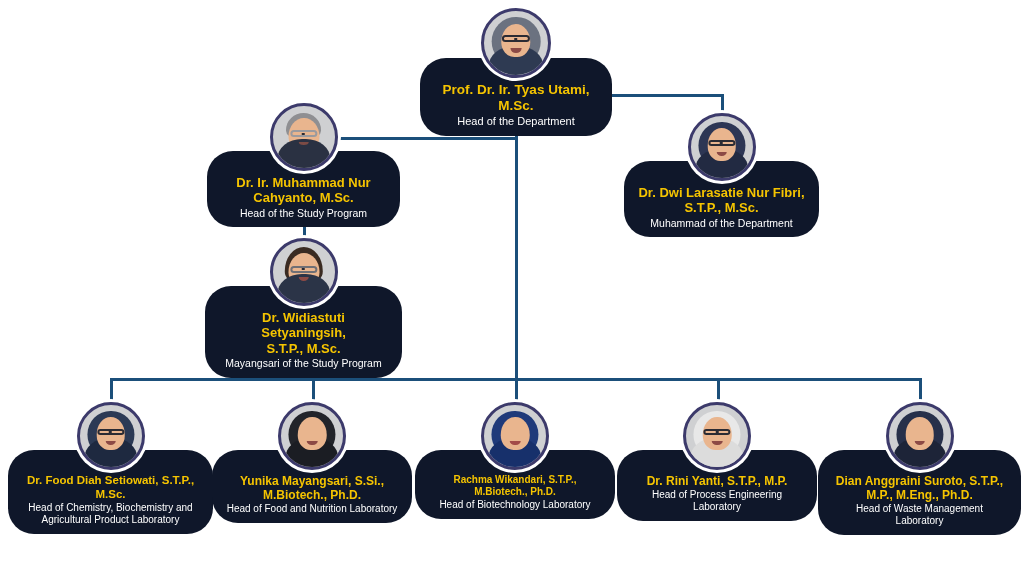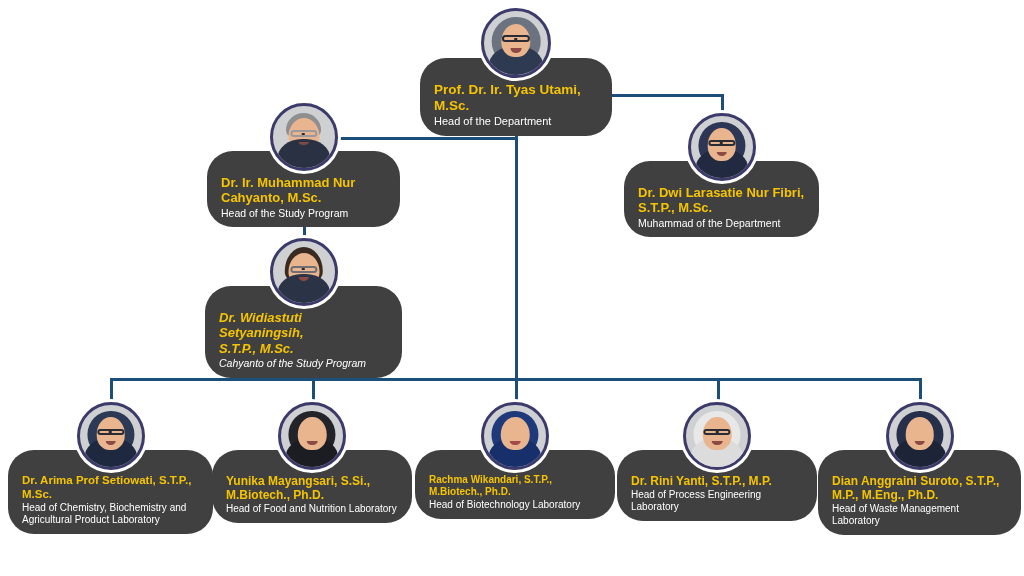--- a/index.html
+++ b/index.html
@@ -125,23 +125,23 @@
     left: 50%;
     top: 12%;
     width: 58%;
     height: 40%;
     transform: translateX(-50%);
     border-radius: 50% 50% 30% 30% / 70% 70% 30% 30%;
     background: #3a3028;
   }
 
   .card {
-    background: #404040;
+    background: #0f172a;
     color: #ffffff;
-    text-align: left;
+    text-align: center;
     box-sizing: border-box;
     margin-top: -20px;
     padding: 9px 14px 8px;
     z-index: 3;
   }
   .card .name {
     color: #f5c400;
     font-weight: bold;
     line-height: 1.18;
     white-space: pre-line;
@@ -229,39 +229,39 @@
   <div class="node" style="left:205px; top:238px; width:197px;">
     <div class="avatar" style="width:62px; height:62px;">
       <div class="face">
         <div class="av-hair" style="background:#3a2b22; width:62%; height:56%; top:10%;"></div>
         <div class="av-head" style="top:20%;"></div>
         <div class="av-body" style="background:#2b3447;"></div>
         <div class="av-glasses" style="top:40%; border-color:#6f6f75;"></div>
         <div class="av-mouth"></div>
       </div>
     </div>
-    <div class="card" style="width:197px; border-radius:26px; padding-top:24px;font-style:italic;">
+    <div class="card" style="width:197px; border-radius:26px; padding-top:24px;">
       <div class="name" style="font-size:13px;">Dr. Widiastuti Setyaningsih,
 S.T.P., M.Sc.</div>
-      <div class="role" style="font-size:10.5px;">Cahyanto of the Study Program</div>
+      <div class="role" style="font-size:10.5px;">Mayangsari of the Study Program</div>
     </div>
   </div>
 
   <div class="node" style="left:8px; top:402px; width:205px;">
     <div class="avatar" style="width:62px; height:62px;">
       <div class="face">
         <div class="av-veil" style="background:#2c3a55;"></div>
         <div class="av-body" style="background:#1e2940;"></div>
         <div class="av-veil-inner"></div>
         <div class="av-glasses"></div>
         <div class="av-mouth"></div>
       </div>
     </div>
     <div class="card" style="width:205px; border-radius:26px; padding-top:24px;">
-      <div class="name" style="font-size:11.5px;">Dr. Arima Prof Setiowati, S.T.P., M.Sc.</div>
+      <div class="name" style="font-size:11.5px;">Dr. Food Diah Setiowati, S.T.P., M.Sc.</div>
       <div class="role" style="font-size:10px;">Head of Chemistry, Biochemistry and
 Agricultural Product Laboratory</div>
     </div>
   </div>
 
   <div class="node" style="left:212px; top:402px; width:200px;">
     <div class="avatar" style="width:62px; height:62px;">
       <div class="face">
         <div class="av-veil" style="background:#22242a;"></div>
         <div class="av-body" style="background:#1b1d23;"></div>

